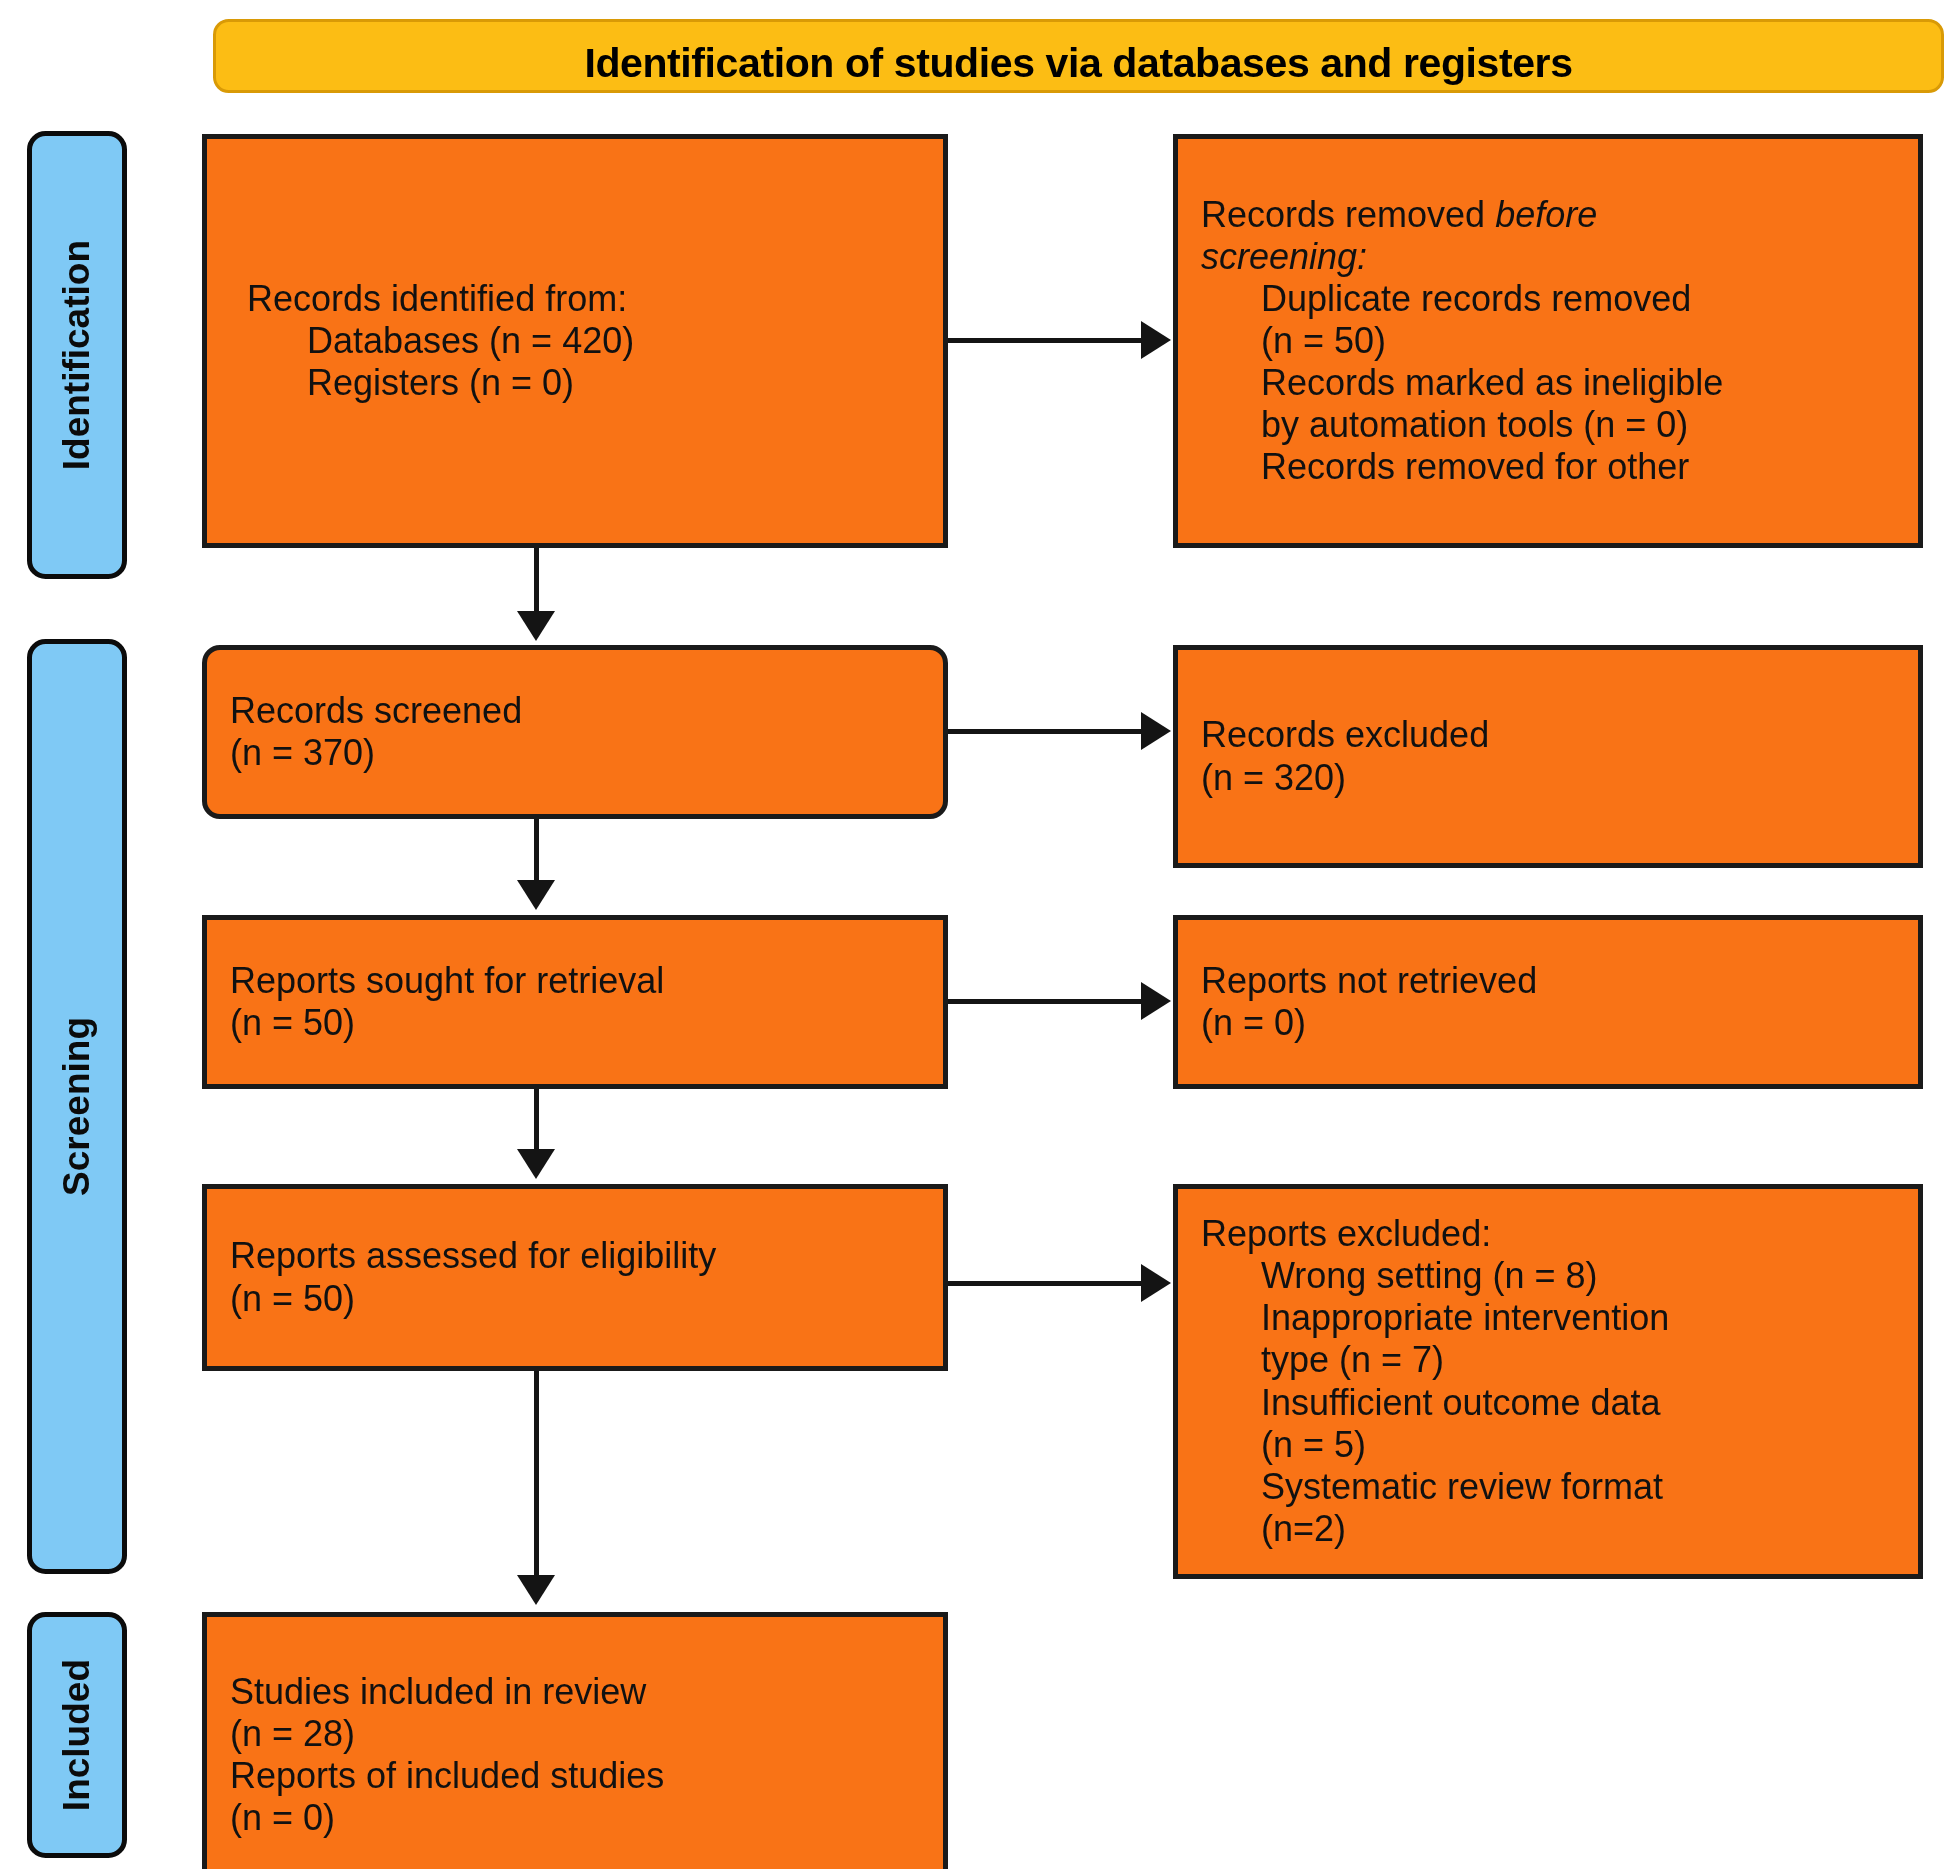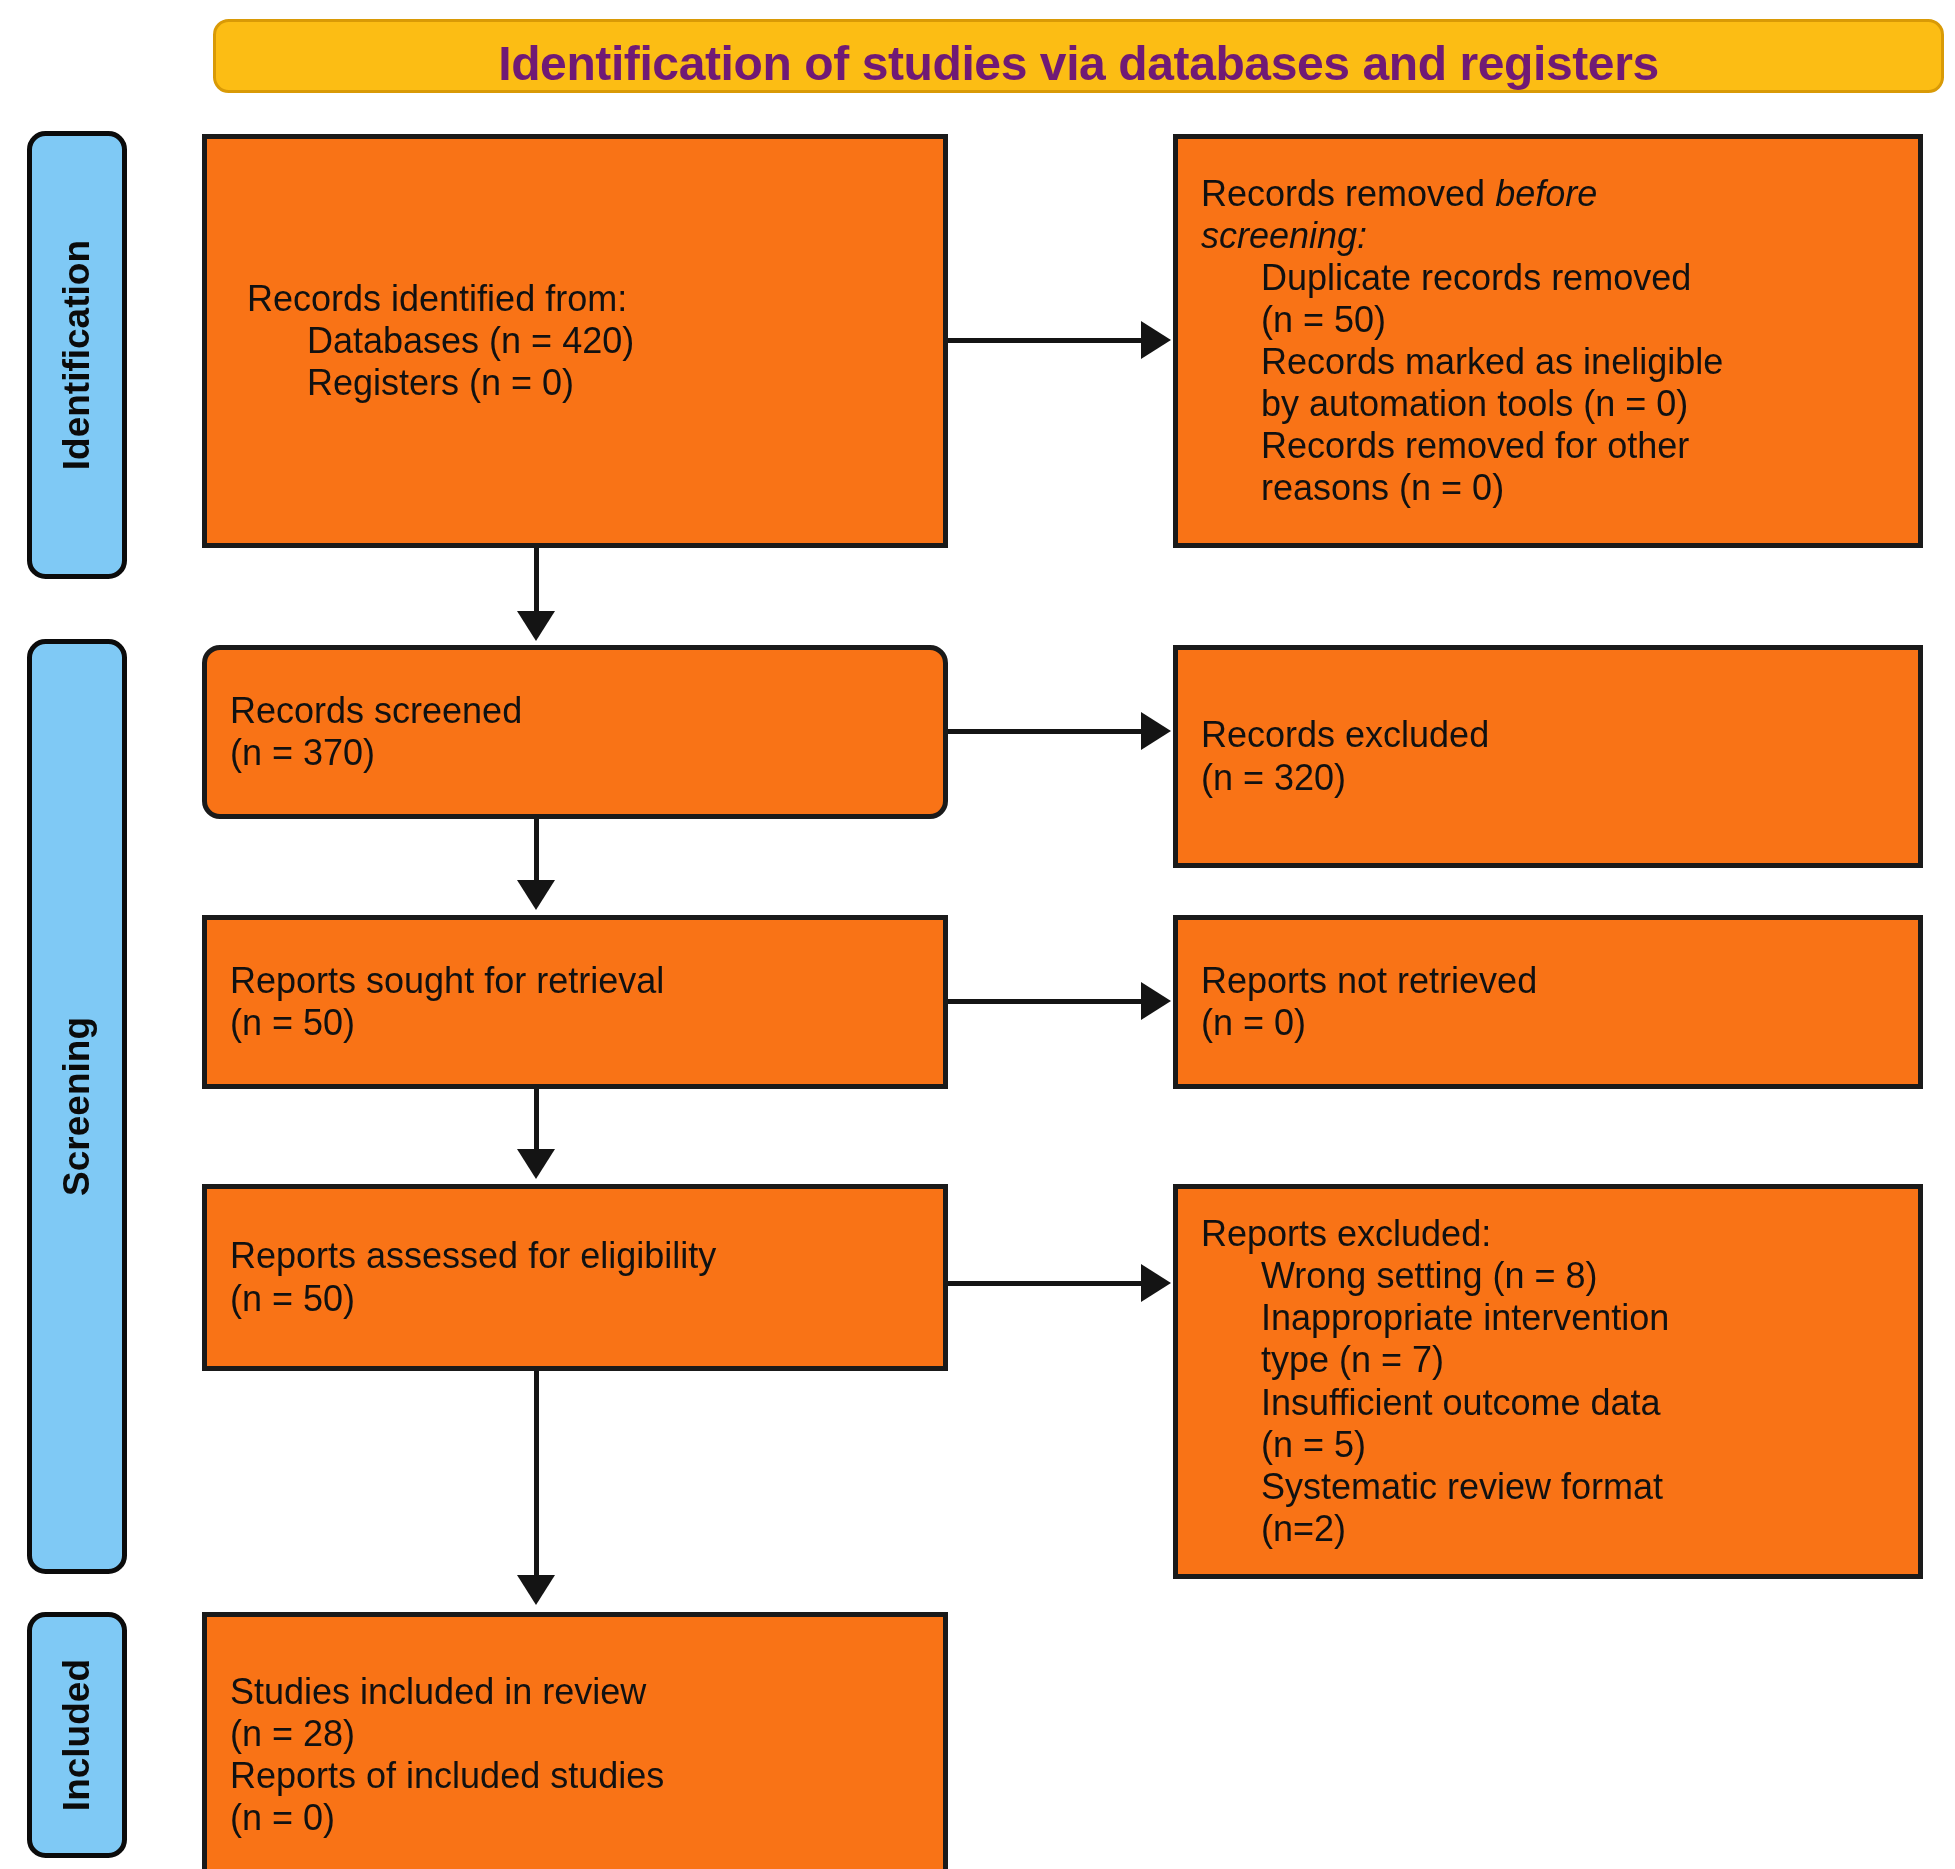--- a/index.html
+++ b/index.html
@@ -27,23 +27,23 @@
     height: 74px;
     background: #FCBD14;
     border: 3.6px solid #D99A06;
     border-radius: 15.7px;
     box-sizing: border-box;
     display: flex;
     align-items: center;
     justify-content: center;
   }
   .banner-text {
-    font-size: 48px;
+    font-size: 41px;
     font-weight: bold;
-    color: #701a75;
+    color: #000000;
     letter-spacing: -0.4px;
     white-space: nowrap;
     margin-top: 16px;
   }
 
   
   .stage-tab {
     position: absolute;
     background: #7FC9F5;
     border: 5px solid #0B0B0B;
@@ -152,21 +152,20 @@
   </div>
 
   <div class="fbox" id="box-removed">
     <div class="fline"><span>Records removed </span><em>before</em></div>
     <div class="fline"><em>screening:</em></div>
     <div class="fline indent">Duplicate records removed</div>
     <div class="fline indent">(n = 50)</div>
     <div class="fline indent">Records marked as ineligible</div>
     <div class="fline indent">by automation tools (n = 0)</div>
     <div class="fline indent">Records removed for other</div>
-    <div class="fline indent">reasons (n = 0)</div>
   </div>
 
   <div class="conn">
     <div class="h-line" style="left:948px; top:338px; width:194px;"></div>
     <div class="h-head" style="left:1141px; top:321px;"></div>
   </div>
 
   <div class="conn">
     <div class="v-line" style="left:534px; top:548px; height:66px;"></div>
     <div class="v-head" style="left:517px; top:611px;"></div>

